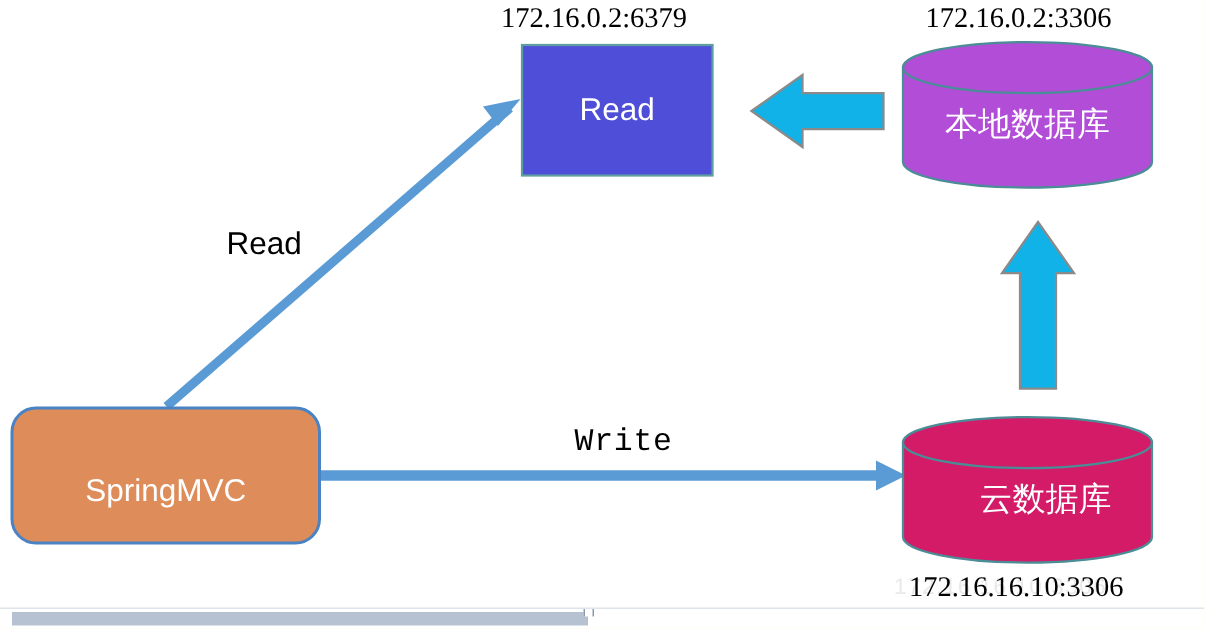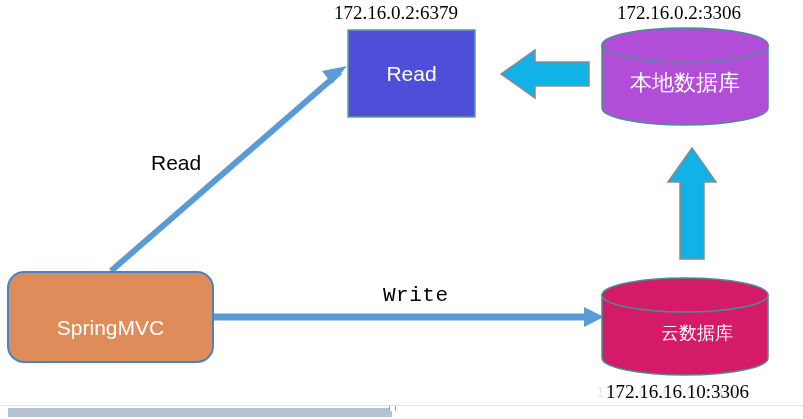--- a/index.html
+++ b/index.html
@@ -95,21 +95,21 @@
     font-family: "DejaVu Sans", sans-serif;
   }
   #label-cloud-db {
     left: 602px;
     top: 290px;
     width: 190px;
     height: 85px;
     display: flex;
     align-items: center;
     justify-content: center;
-    font-size: 18px;
+    font-size: 22px;
     font-family: "DejaVu Sans", sans-serif;
   }
   #addr-redis {
     left: 334px;
     top: 2px;
   }
   #addr-local-db {
     left: 617px;
     top: 2px;
   }

